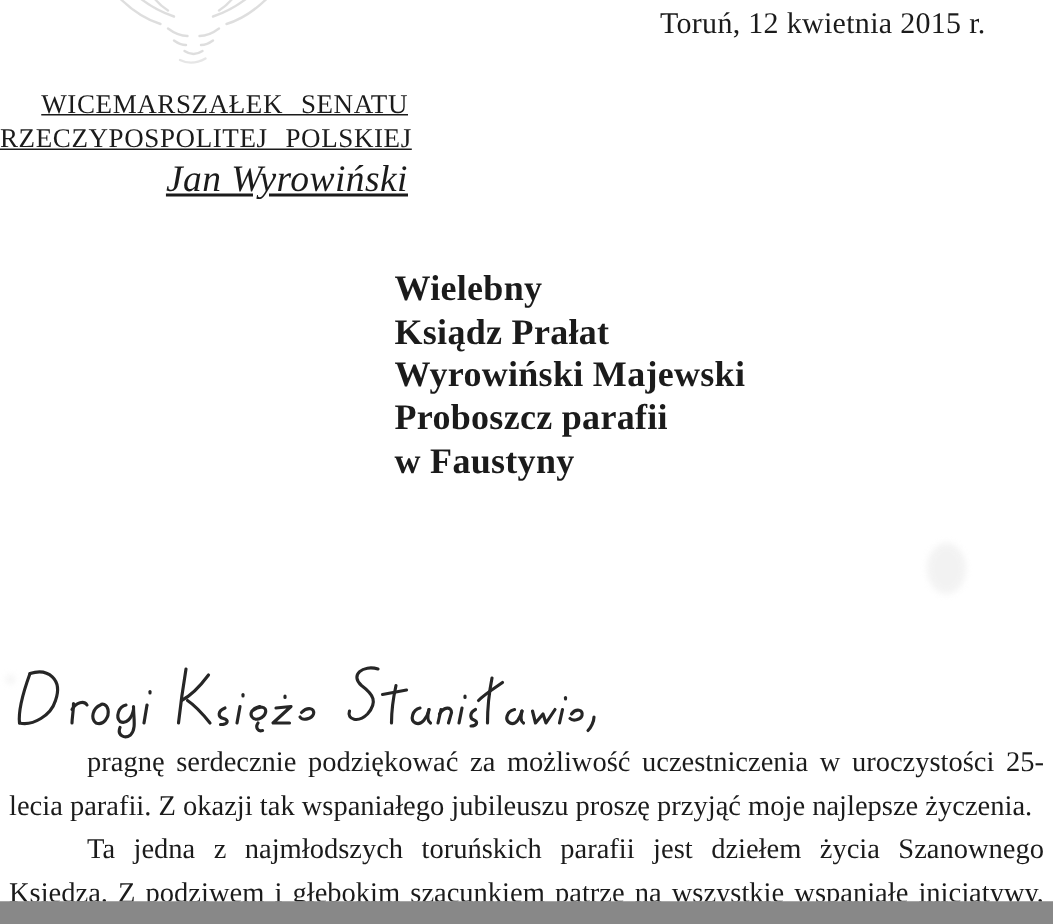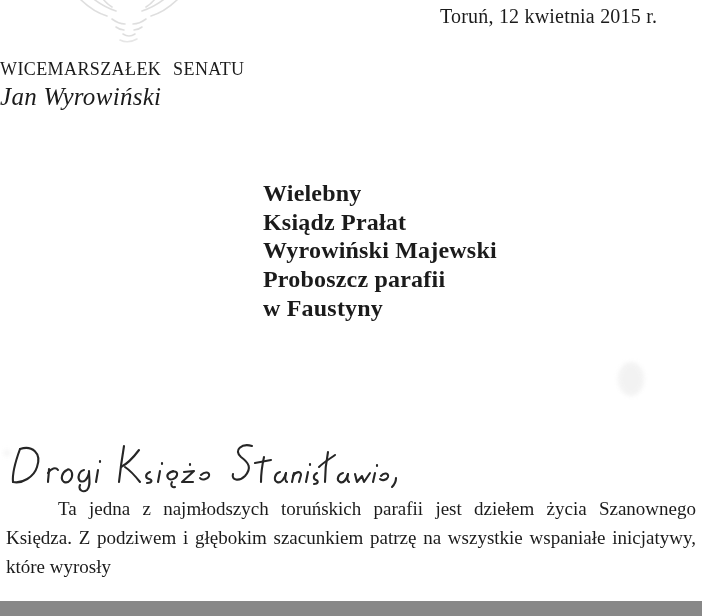--- a/index.html
+++ b/index.html
@@ -19,21 +19,22 @@
 
   .seal{position:absolute;left:73px;top:-4px;width:112px;height:52px;opacity:.6;}
 
   .date-line{
     position:absolute;left:440px;top:5px;
     font-size:20px;letter-spacing:.2px;white-space:nowrap;
   }
 
   .letterhead{
     position:absolute;left:0;top:58px;width:272px;
-    text-align:left;
+    text-align:right;
+    text-decoration:underline;
   }
   .lh-title{
     font-size:18px;line-height:23px;
     letter-spacing:.4px;word-spacing:7px;
     white-space:nowrap;
   }
   .lh-name{
     margin-top:2px;
     font-style:italic;
     font-size:25px;
@@ -85,20 +86,21 @@
       <path d="M69,31 q-4,3 -8,3"></path>
       <path d="M50,38 q6,4 12,0"></path>
       <path d="M47,44 q8,4 17,-1" stroke="#d6d6d6"></path>
     </g>
   </svg>
 
   <div class="date-line">Toruń, 12 kwietnia 2015 r.</div>
 
   <div class="letterhead">
     <div class="lh-title">WICEMARSZAŁEK  SENATU</div>
+    <div class="lh-title">RZECZYPOSPOLITEJ  POLSKIEJ</div>
     <div class="lh-name">Jan Wyrowiński</div>
   </div>
 
   <div class="addressee">
     <div>Wielebny</div>
     <div>Ksiądz Prałat</div>
     <div>Wyrowiński Majewski</div>
     <div>Proboszcz parafii</div>
     <div>w Faustyny</div>
   </div>
@@ -147,16 +149,17 @@
         <path d="M371,44 L369,53"></path>
         <path d="M373,36 L373,37"></path>
         <path d="M377,47 C380,43 385,44 384,48 C383,51 378,52 376,50"></path>
         <path d="M392,49 C392,52 390,56 388,58"></path>
       </g>
     </svg>
     <span class="sr-only">Drogi Księże Stanisławie,</span>
   </div>
 
   <div class="body-text">
+    <p>pragnę serdecznie podziękować za możliwość uczestniczenia w uroczystości 25-lecia parafii. Z okazji tak wspaniałego jubileuszu proszę przyjąć moje najlepsze życzenia.</p>
     <p>Ta jedna z najmłodszych toruńskich parafii jest dziełem życia Szanownego Księdza. Z podziwem i głębokim szacunkiem patrzę na wszystkie wspaniałe inicjatywy, które wyrosły</p>
   </div>
 
 </div>
 
 </body></html>

